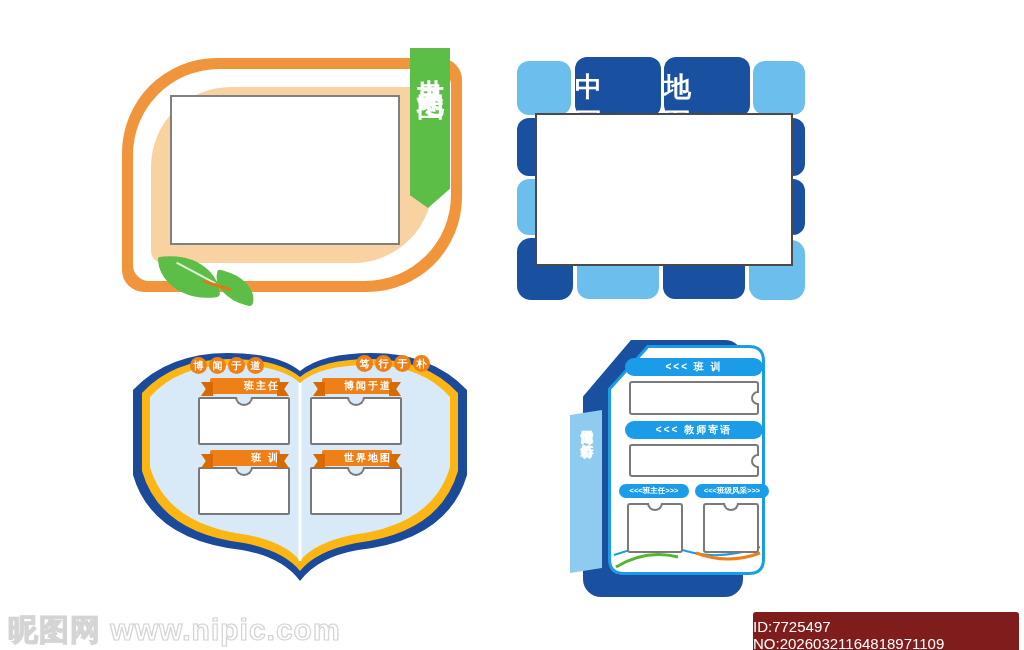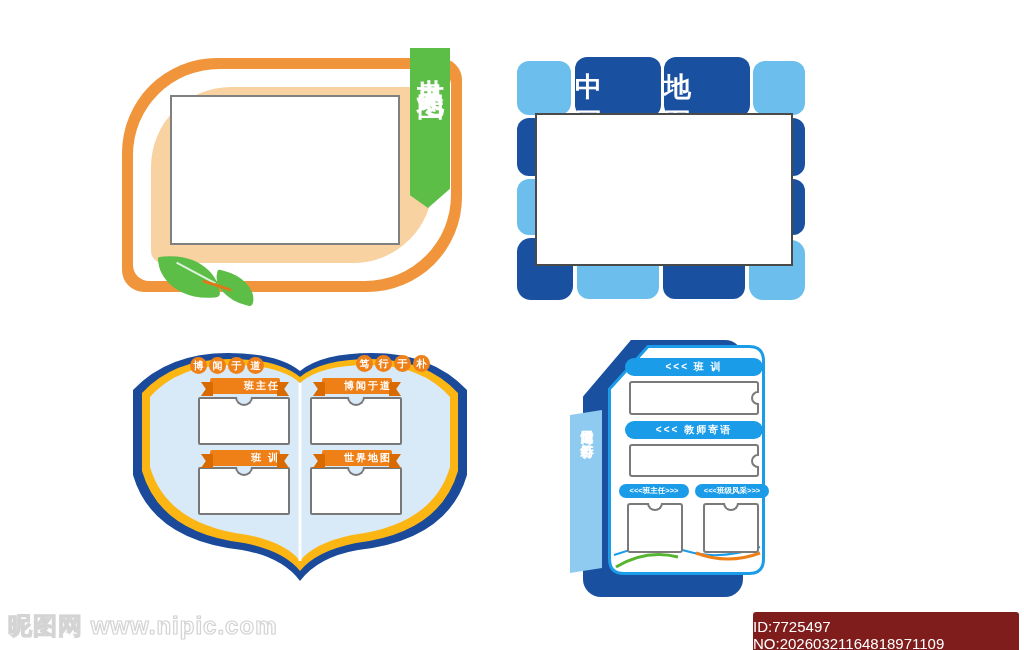--- a/index.html
+++ b/index.html
@@ -56,21 +56,21 @@
                display:flex; align-items:center; justify-content:center; letter-spacing:2px; }
   .pn-h-big { left:8px; width:138px; height:18px; font-size:10px; }
   .pn-h-small { height:14px; font-size:7.5px; border-radius:7px; letter-spacing:0; }
   .pn-box { position:absolute; background:#ffffff; border:2px solid #7A7A7A; border-radius:3px; }
   .notch-right { position:absolute; right:-2px; top:50%; transform:translateY(-50%); width:8px; height:14px;
                  background:#ffffff; border:2px solid #7A7A7A; border-right:none; border-radius:14px 0 0 14px; }
   .notch-top-w { position:absolute; top:-2px; left:50%; transform:translateX(-50%); width:16px; height:8px;
                  background:#ffffff; border:2px solid #7A7A7A; border-top:none; border-radius:0 0 16px 16px; }
 
   
-  .wmark-text { left:8px; top:610px; font-size:24px; font-weight:bold; color:#ffffff;
+  .wmark-text { left:8px; top:610px; font-size:30px; font-weight:bold; color:#ffffff;
                 -webkit-text-stroke:1.2px #d4d4d4; text-shadow:0 0 1px #cccccc; letter-spacing:1px; }
   .id-badge { left:753px; top:612px; width:266px; height:46px; background:#7f1d1d; border-radius:3px;
               color:#ffffff; font-size:15px; display:flex; align-items:center; justify-content:center; }
 </style>
 </head>
 <body>
 
 <div class="abs wm-frame">
   <div class="wm-white-ring">
     <div class="wm-peach"></div>

